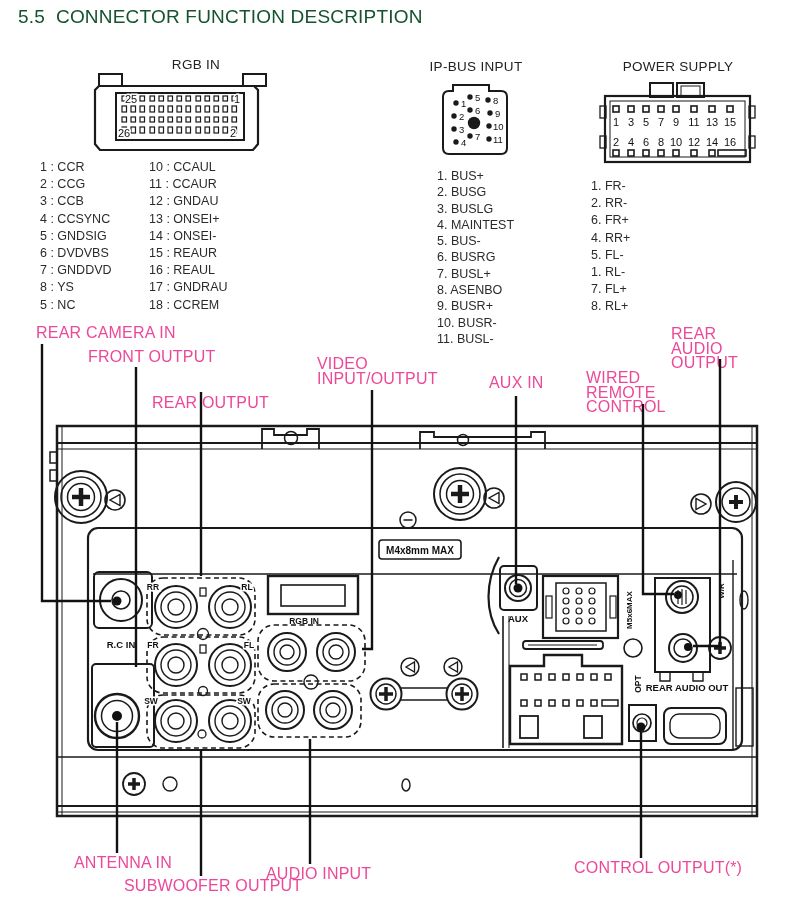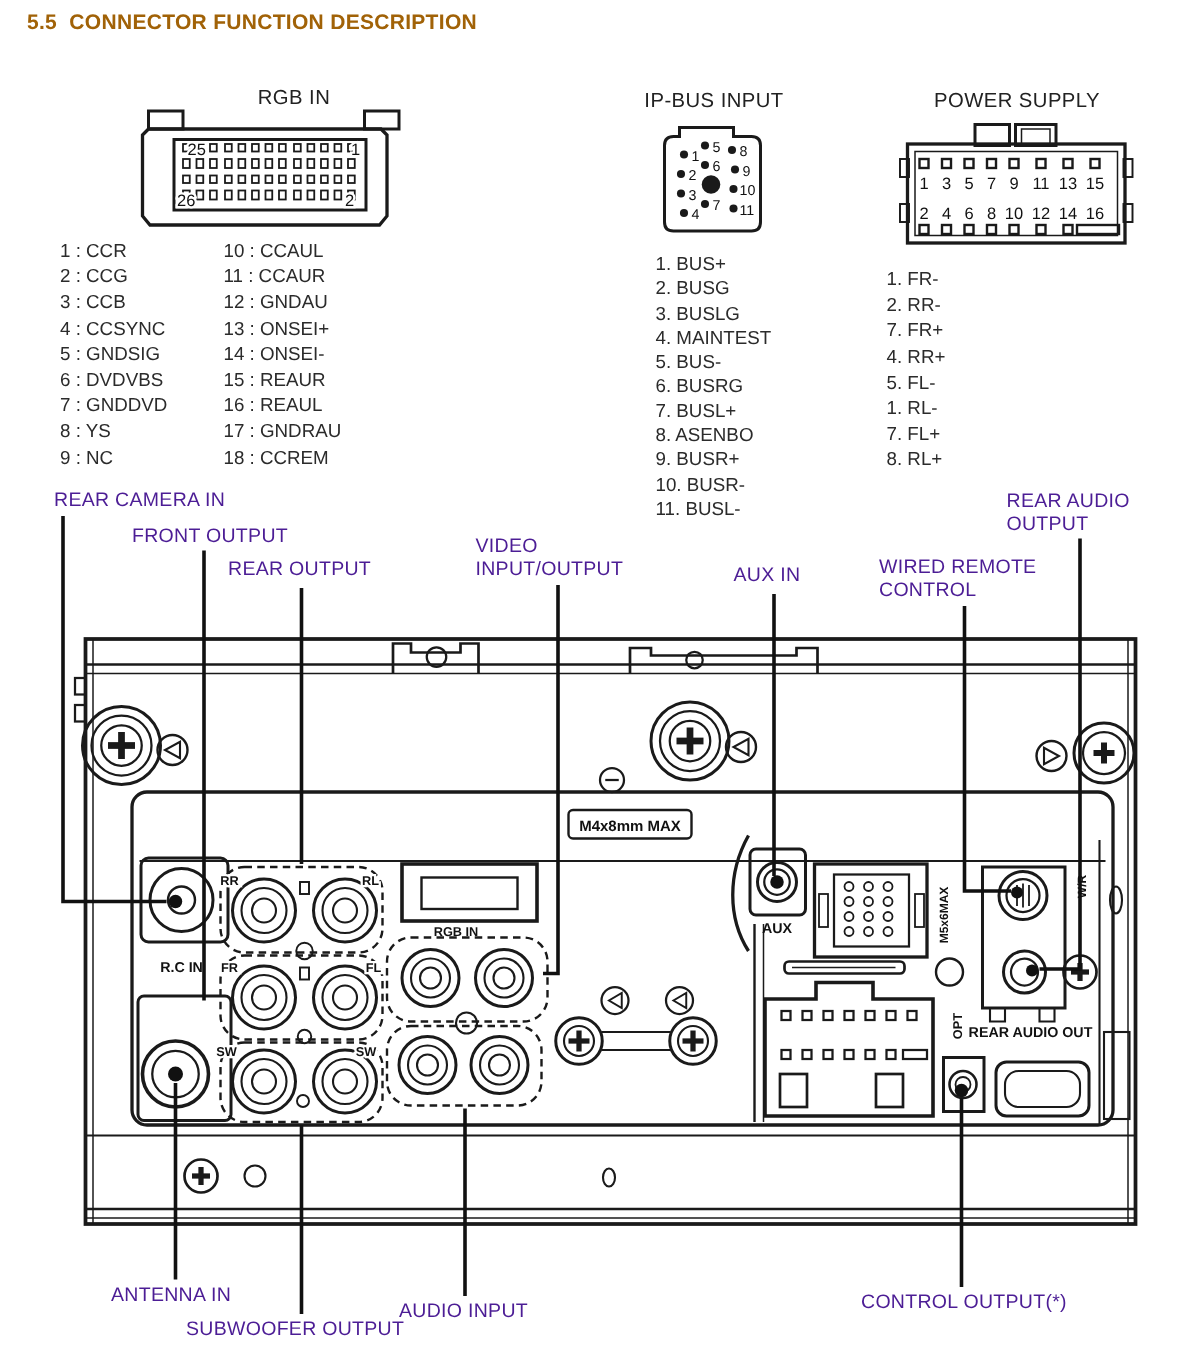--- a/index.html
+++ b/index.html
@@ -1,47 +1,47 @@
 <!DOCTYPE html>
 <html><head>
 <meta charset="utf-8">
 <style>
   *{margin:0;padding:0;box-sizing:border-box}
   html,body{width:786px;height:909px;background:#fff}
   body{font-family:"Liberation Sans","DejaVu Sans",sans-serif;color:#1a1a1a;position:relative;overflow:hidden}
   .page{position:absolute;inset:0;background:#fff}
-  .title{position:absolute;left:18px;top:6px;font-size:14px;font-weight:700;letter-spacing:.2px;white-space:pre;color:#a16207}
+  .title{position:absolute;left:18px;top:6px;font-size:19px;font-weight:400;letter-spacing:.2px;white-space:pre;color:#14532d}
   .sec-title{position:absolute;font-size:13.5px;color:#222;text-align:center;letter-spacing:.3px}
   .pinlist{position:absolute;font-size:12.5px;color:#2b2b2b;line-height:17.2px;white-space:pre}
   .pinlist.tight{line-height:16.3px}
-  .callout{position:absolute;font-size:13px;color:#4c1d95;line-height:14.6px;letter-spacing:.2px}
+  .callout{position:absolute;font-size:16px;color:#ec4899;line-height:14.6px;letter-spacing:.2px}
   .callout.center{}
   svg.art{position:absolute;left:0;top:0;pointer-events:none}
   svg text{font-family:"Liberation Sans","DejaVu Sans",sans-serif;fill:#111}
   svg text.halo{paint-order:stroke;stroke:#fff;stroke-width:3px}
 </style>
 </head>
 <body>
 
 <div class="page">
 
   <div class="title">5.5  CONNECTOR FUNCTION DESCRIPTION</div>
 
   <div class="sec-title" style="left:140px;top:57px;width:112px">RGB IN</div>
   <div class="sec-title" style="left:416px;top:59px;width:120px">IP-BUS INPUT</div>
   <div class="sec-title" style="left:615px;top:59px;width:126px">POWER SUPPLY</div>
 
-  <div class="pinlist" style="left:40px;top:159px"><div class="list-line">1 : CCR</div><div class="list-line">2 : CCG</div><div class="list-line">3 : CCB</div><div class="list-line">4 : CCSYNC</div><div class="list-line">5 : GNDSIG</div><div class="list-line">6 : DVDVBS</div><div class="list-line">7 : GNDDVD</div><div class="list-line">8 : YS</div><div class="list-line">9 : NC</div></div>
+  <div class="pinlist" style="left:40px;top:159px"><div class="list-line">1 : CCR</div><div class="list-line">2 : CCG</div><div class="list-line">3 : CCB</div><div class="list-line">4 : CCSYNC</div><div class="list-line">5 : GNDSIG</div><div class="list-line">6 : DVDVBS</div><div class="list-line">7 : GNDDVD</div><div class="list-line">8 : YS</div><div class="list-line">5 : NC</div></div>
   <div class="pinlist" style="left:149px;top:159px"><div class="list-line">10 : CCAUL</div><div class="list-line">11 : CCAUR</div><div class="list-line">12 : GNDAU</div><div class="list-line">13 : ONSEI+</div><div class="list-line">14 : ONSEI-</div><div class="list-line">15 : REAUR</div><div class="list-line">16 : REAUL</div><div class="list-line">17 : GNDRAU</div><div class="list-line">18 : CCREM</div></div>
   <div class="pinlist tight" style="left:437px;top:168px"><div class="list-line">1. BUS+</div><div class="list-line">2. BUSG</div><div class="list-line">3. BUSLG</div><div class="list-line">4. MAINTEST</div><div class="list-line">5. BUS-</div><div class="list-line">6. BUSRG</div><div class="list-line">7. BUSL+</div><div class="list-line">8. ASENBO</div><div class="list-line">9. BUSR+</div><div class="list-line">10. BUSR-</div><div class="list-line">11. BUSL-</div></div>
-  <div class="pinlist" style="left:591px;top:178px"><div class="list-line">1. FR-</div><div class="list-line">2. RR-</div><div class="list-line">7. FR+</div><div class="list-line">4. RR+</div><div class="list-line">5. FL-</div><div class="list-line">1. RL-</div><div class="list-line">7. FL+</div><div class="list-line">8. RL+</div></div>
+  <div class="pinlist" style="left:591px;top:178px"><div class="list-line">1. FR-</div><div class="list-line">2. RR-</div><div class="list-line">6. FR+</div><div class="list-line">4. RR+</div><div class="list-line">5. FL-</div><div class="list-line">1. RL-</div><div class="list-line">7. FL+</div><div class="list-line">8. RL+</div></div>
 
   <div class="callout" style="left:36px;top:326px">REAR CAMERA IN</div>
   <div class="callout" style="left:88px;top:350px">FRONT OUTPUT</div>
-  <div class="callout" style="left:152px;top:372px">REAR OUTPUT</div>
+  <div class="callout" style="left:152px;top:396px">REAR OUTPUT</div>
   <div class="callout center" style="left:317px;top:357px;width:112px">VIDEO INPUT/OUTPUT</div>
   <div class="callout" style="left:489px;top:376px">AUX IN</div>
   <div class="callout center" style="left:586px;top:371px;width:118px">WIRED REMOTE CONTROL</div>
   <div class="callout center" style="left:671px;top:327px;width:93px">REAR AUDIO OUTPUT</div>
   <div class="callout" style="left:74px;top:856px">ANTENNA IN</div>
   <div class="callout" style="left:124px;top:879px">SUBWOOFER OUTPUT</div>
   <div class="callout" style="left:266px;top:867px">AUDIO INPUT</div>
   <div class="callout" style="left:574px;top:861px">CONTROL OUTPUT(*)</div>
 
   <svg class="art" width="786" height="909" viewBox="0 0 786 909">

